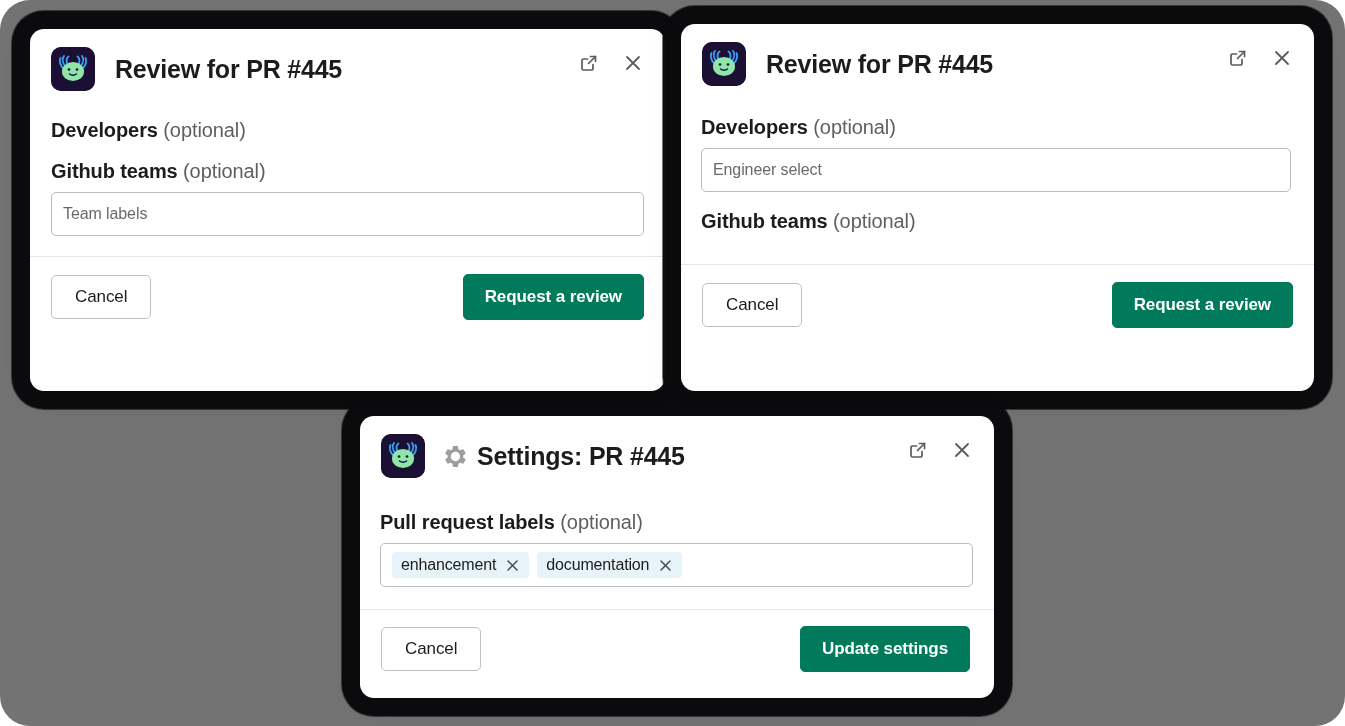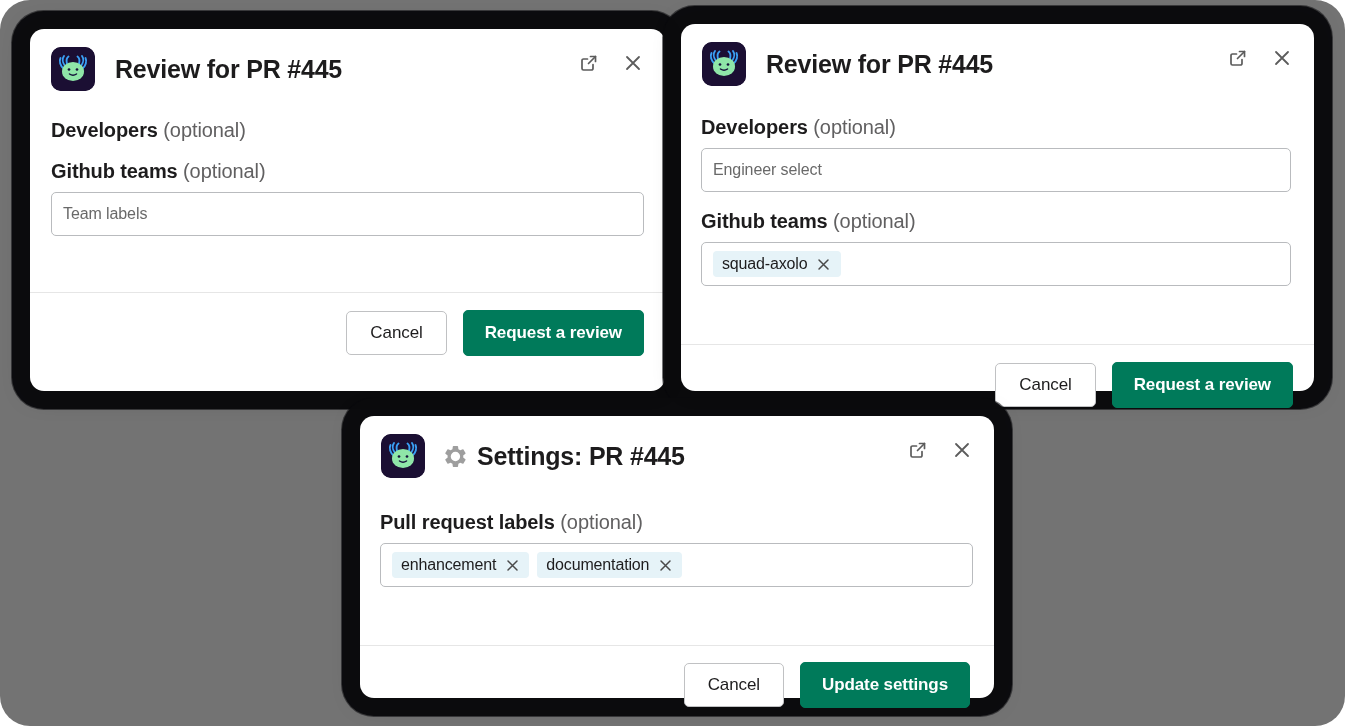--- a/index.html
+++ b/index.html
@@ -178,24 +178,23 @@
     display: flex;
     align-items: center;
     justify-content: center;
   }
 
   
   .modal-footer {
     border-top: 1px solid #e6e6e6;
     padding: 17px 21px 18px 21px;
     display: flex;
-    justify-content: flex-end;
+    justify-content: space-between;
     align-items: center;
     gap: 16px;
-    margin-top: 36px;
   }
   .modal-3 .modal-footer { padding: 16px 24px 18px 21px; }
 
   .btn {
     font-family: "Liberation Sans", sans-serif;
     border-radius: 5px;
     cursor: pointer;
     white-space: nowrap;
     letter-spacing: -0.1px;
   }
@@ -333,30 +332,20 @@
         <div class="select-box">
           <span class="placeholder">Engineer select</span>
         </div>
       </div>
 
       <div class="field">
         <div class="field-label">
           <span>Github teams</span>
           <span class="optional">(optional)</span>
         </div>
-        <div class="select-box">
-          <div class="chip no-avatar">
-            <span class="chip-label">squad-axolo</span>
-            <span class="chip-x">
-              <svg width="15" height="15" viewBox="0 0 15 15" fill="none" stroke="currentColor" stroke-width="1.5" stroke-linecap="round">
-                <path d="M3 3 L12 12 M12 3 L3 12"></path>
-              </svg>
-            </span>
-          </div>
-        </div>
       </div>
     </div>
 
     <div class="modal-footer">
       <button class="btn btn-secondary">Cancel</button>
       <button class="btn btn-primary">Request a review</button>
     </div>
   </div>
 
   <div class="modal modal-3">

